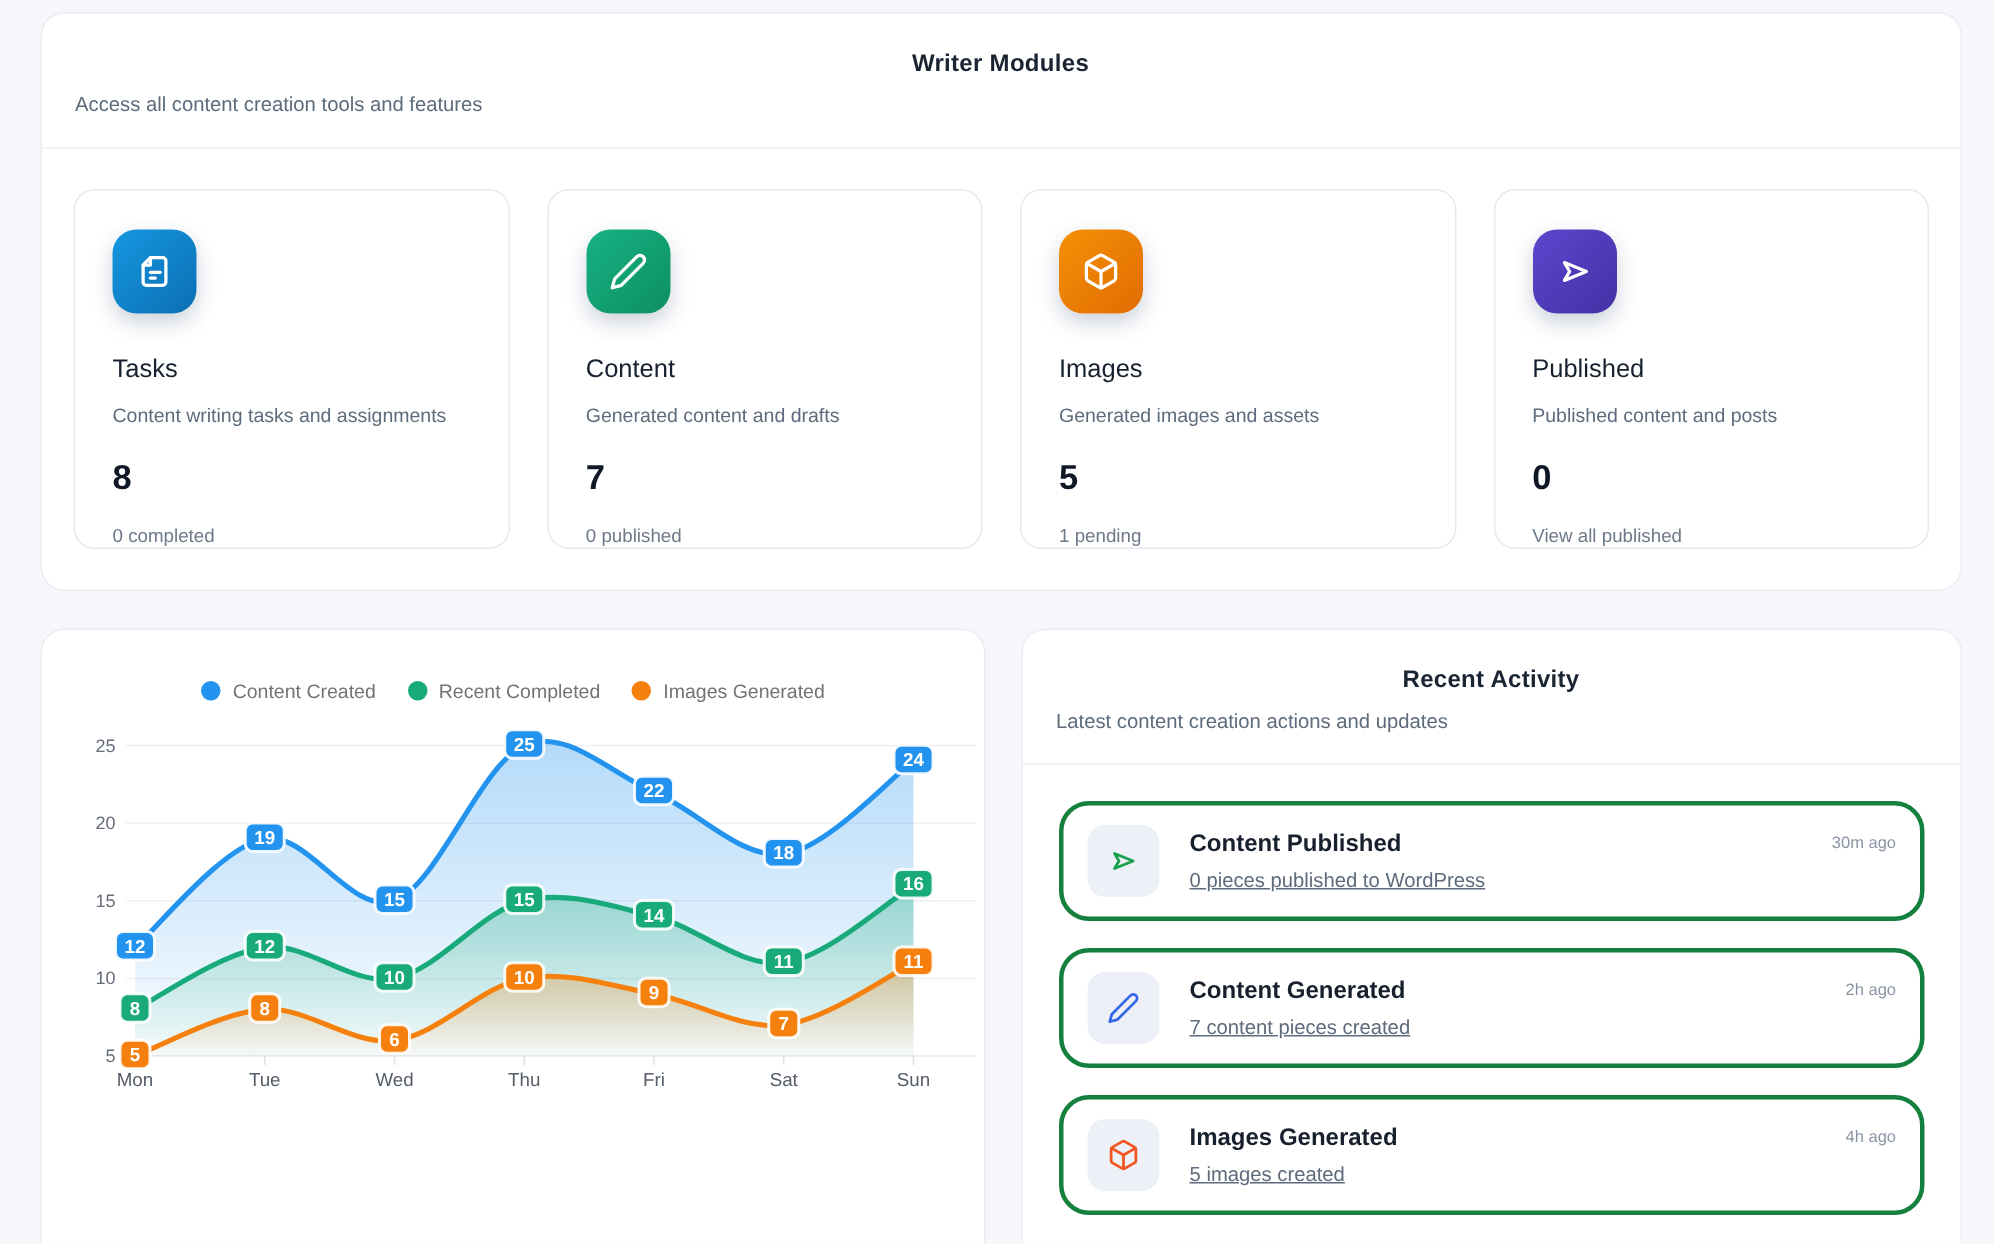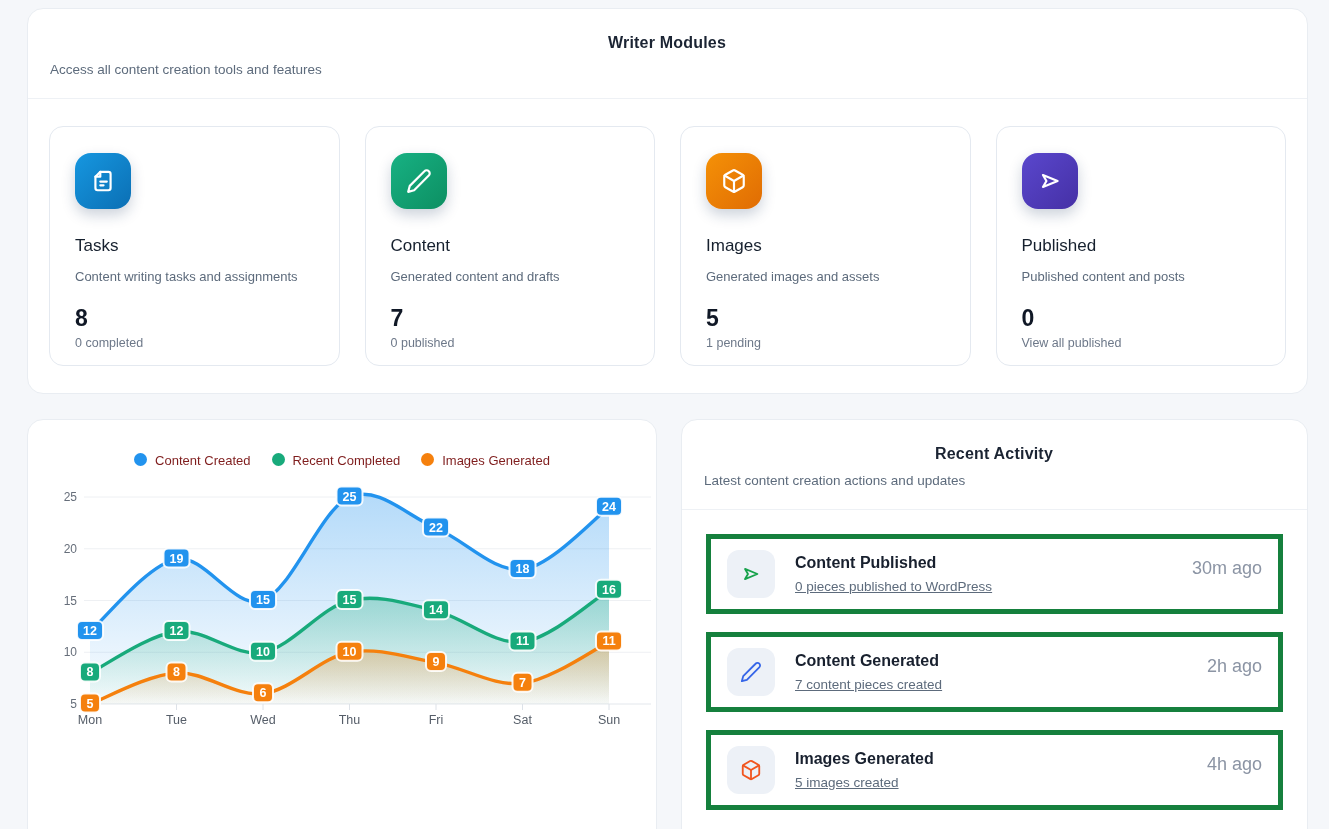--- a/index.html
+++ b/index.html
@@ -27,48 +27,48 @@
     padding:26px 25px; height:240px; cursor:pointer;
   }
   .tile {
     width:56px; height:56px; border-radius:16px;
     display:flex; align-items:center; justify-content:center;
     box-shadow:0 6px 14px rgba(25,50,90,.22);
   }
   .card-title { margin-top:27px; font-size:17px; font-weight:400; color:#16202e; }
   .card-desc  { margin-top:13px; font-size:13px; color:#5d6b7c; }
   .card-count { margin-top:21px; font-size:23px; font-weight:700; color:#101826; }
-  .card-sub   { margin-top:4px; font-size:12.5px; color:#6d7889; }
+  .card-sub   { margin-top:18px; font-size:12.5px; color:#6d7889; }
 
   .row { display:flex; gap:24px; margin-top:25px; }
   .chart-panel { width:630px; height:478px; }
   .activity-panel { width:627px; height:478px; }
 
   .legend { display:flex; justify-content:center; align-items:center; gap:21px; margin-top:33px; }
-  .legend-item { display:flex; align-items:flex-start; gap:8px; font-size:13px; color:#7f1d1d; cursor:pointer; }
+  .legend-item { display:flex; align-items:center; gap:8px; font-size:13px; color:#737373; cursor:pointer; }
   .legend-dot { width:13px; height:13px; border-radius:50%; }
 
   .chart-wrap { margin:6px 0 0 8px; }
 
   
   .items { padding:24px; display:flex; flex-direction:column; gap:18px; }
   .item {
     display:flex; align-items:center;
-    border:5px solid #15803d; border-radius:0;
+    border:3px solid #15803d; border-radius:20px;
     padding:16px; height:80px; background:#fff; cursor:pointer;
   }
   .item-tile {
     width:48px; height:48px; border-radius:12px; background:#edf1f7;
     display:flex; align-items:center; justify-content:center;
     margin-right:20px; flex:0 0 48px;
   }
   .item-body { flex:1; }
   .item-title { font-size:16px; font-weight:700; color:#18202e; }
   .item-desc  { margin-top:7px; font-size:13.5px; color:#5d6b7c;text-decoration:underline; }
-  .item-time  { font-size:18px; color:#8b94a4; align-self:flex-start; margin-top:3px; }
+  .item-time  { font-size:11px; color:#8b94a4; align-self:flex-start; margin-top:3px; }
 </style>
 </head>
 <body>
 
 <div class="page">
 
   <section class="panel" style="min-height:382px;">
     <header class="panel-header">
       <div class="panel-title">Writer Modules</div>
       <div class="panel-sub">Access all content creation tools and features</div>

